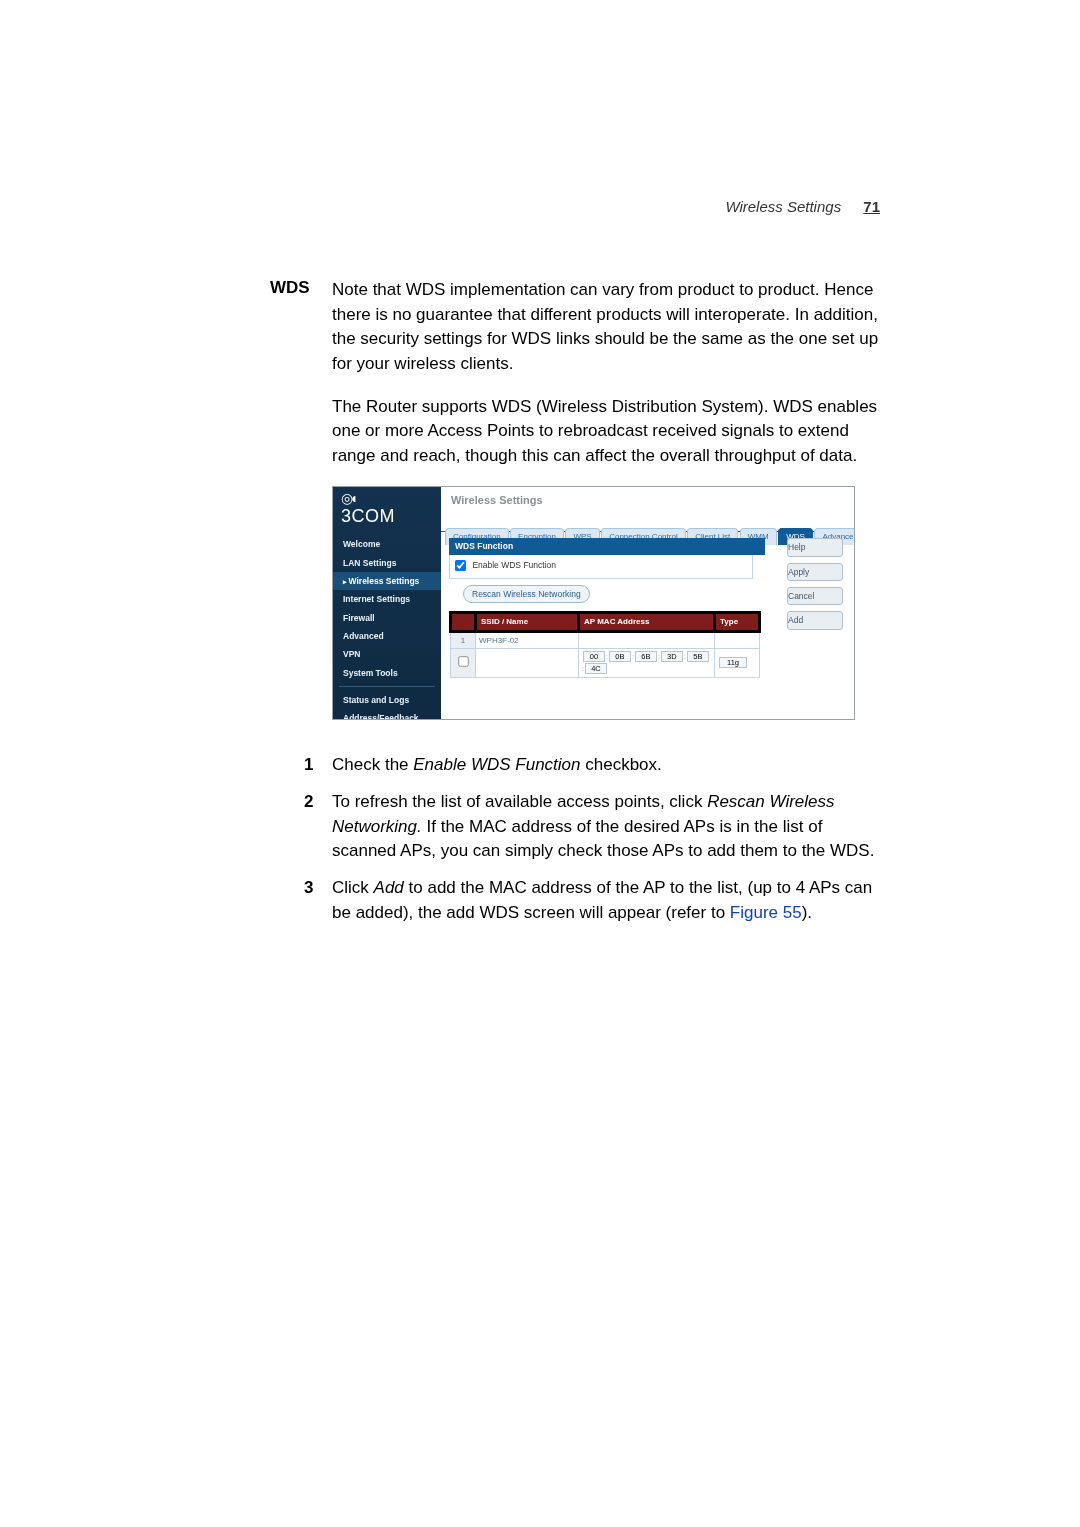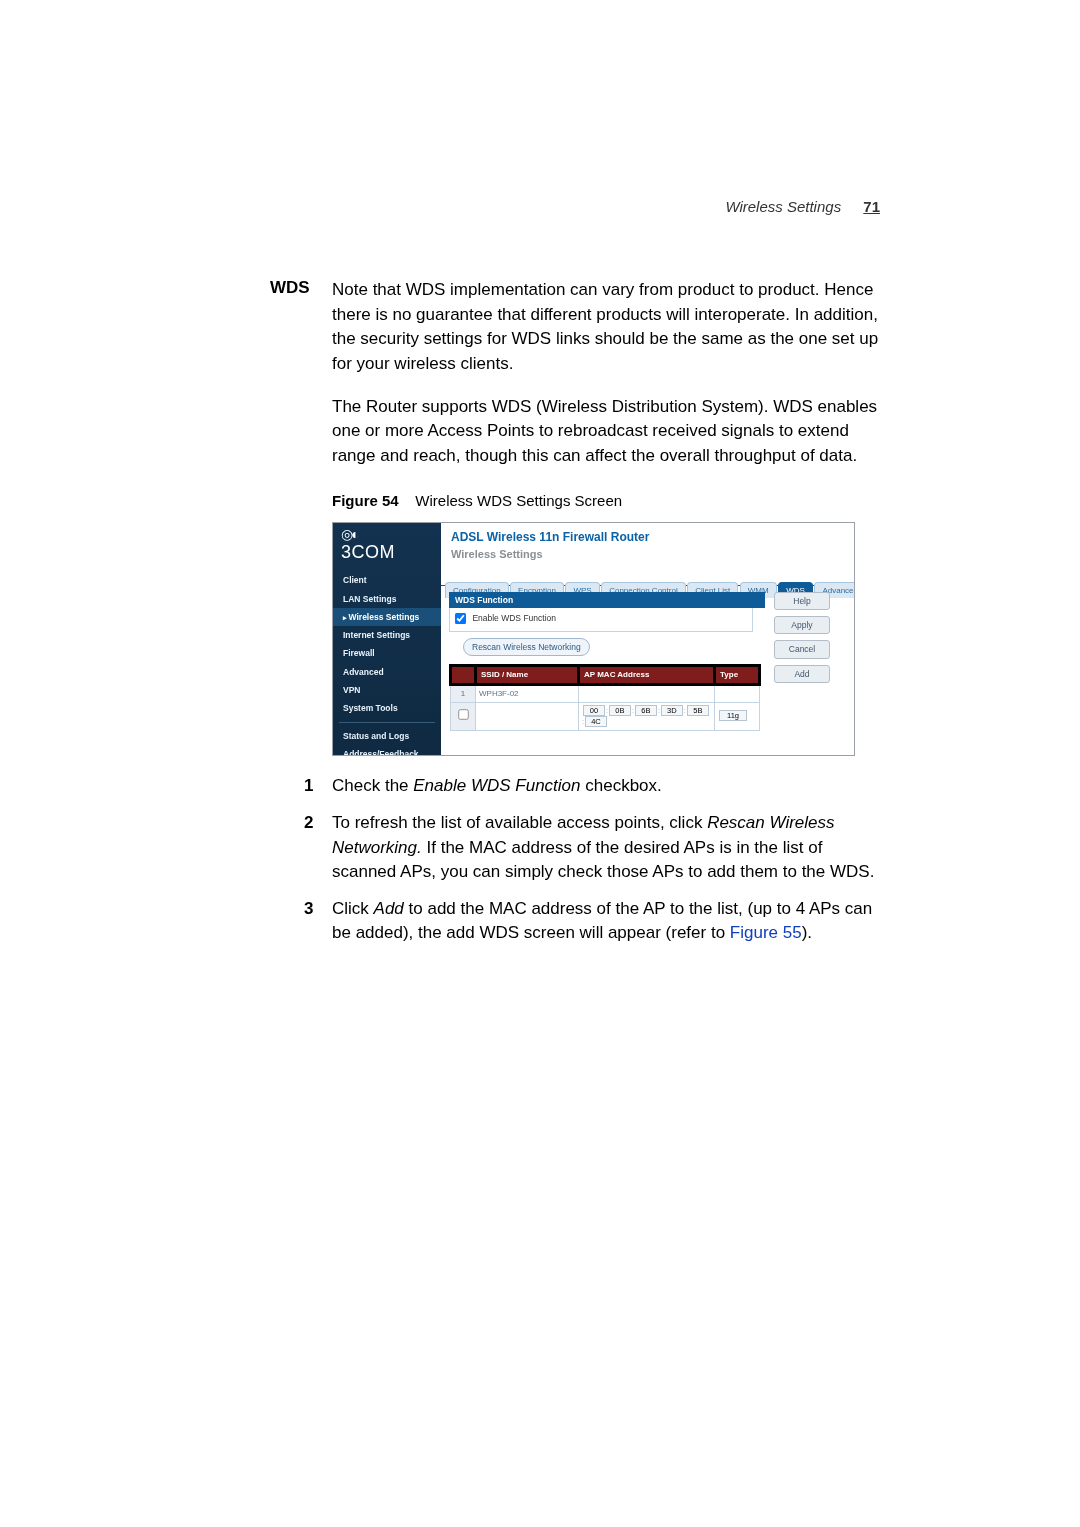--- a/index.html
+++ b/index.html
@@ -264,23 +264,22 @@
   
   .act-col {
     position: absolute;
     top: 0;
     left: 330px;
     width: 62px;
   }
   .act-btn {
     display: block;
     width: 54px;
-    margin: 6px 3px;
+    margin: 6px 16px;
     padding: 2px 0;
-    text-align: center;
     font-size: 8.5px;
     color: #415569;
     background: #e9eef3;
     border: 1px solid #b3bec9;
     border-radius: 3px;
     cursor: pointer;
   }
 
   
   .shot-scroll {
@@ -300,54 +299,48 @@
     <span class="pagenum">71</span>
   </div>
 
   <div class="section-label">WDS</div>
 
   <div class="bodycol">
 
     <p class="para">Note that WDS implementation can vary from product to product. Hence there is no guarantee that different products will interoperate. In addition, the security settings for WDS links should be the same as the one set up for your wireless clients.</p>
     <p class="para">The Router supports WDS (Wireless Distribution System). WDS enables one or more Access Points to rebroadcast received signals to extend range and reach, though this can affect the overall throughput of data.</p>
 
-    <div class="fig-caption">
-      <span class="fig-label">Figure 54</span>
-      &nbsp;&nbsp;
-      <span>Wireless WDS Settings Screen</span>
-    </div>
 
     <div class="shot">
 
       <div class="shot-scroll"></div>
 
       <div class="shot-side">
         <div class="shot-logo">
           <span class="rings">◎◐</span>
           <span>3COM</span>
         </div>
         <div class="shot-nav">
-          <div class="item">Client</div>
+          <div class="item">Welcome</div>
           <div class="item">LAN Settings</div>
           <div class="item active marker">Wireless Settings</div>
           <div class="item">Internet Settings</div>
           <div class="item">Firewall</div>
           <div class="item">Advanced</div>
           <div class="item">VPN</div>
           <div class="item">System Tools</div>
           <hr>
           <div class="item">Status and Logs</div>
           <div class="item">Address/Feedback</div>
         </div>
 
       </div>
 
       <div class="shot-main">
         <div class="shot-title">
-          <div class="t1">ADSL Wireless 11n Firewall Router</div>
           <div class="t2">Wireless Settings</div>
         </div>
 
         <div class="shot-tabs">
           <span class="tab">Configuration</span>
           <span class="tab">Encryption</span>
           <span class="tab">WPS</span>
           <span class="tab">Connection Control</span>
           <span class="tab">Client List</span>
           <span class="tab">WMM</span>
@@ -400,21 +393,21 @@
             <span class="act-btn">Help</span>
             <span class="act-btn">Apply</span>
             <span class="act-btn">Cancel</span>
             <span class="act-btn">Add</span>
           </div>
 
         </div>
       </div>
     </div>
 
-    <ol class="steps" style="margin-top:18px;">
+    <ol class="steps" style="margin-top:33px;">
       <li>
         <span>Check the </span><span class="italic">Enable WDS Function</span><span> checkbox.</span>
       </li>
       <li>
         <span>To refresh the list of available access points, click </span><span class="italic">Rescan Wireless Networking.</span><span> If the MAC address of the desired APs is in the list of scanned APs, you can simply check those APs to add them to the WDS.</span>
       </li>
       <li>
         <span>Click </span><span class="italic">Add</span><span> to add the MAC address of the AP to the list, (up to 4 APs can be added), the add WDS screen will appear (refer to </span><span class="link">Figure 55</span><span>).</span>
       </li>
     </ol>

